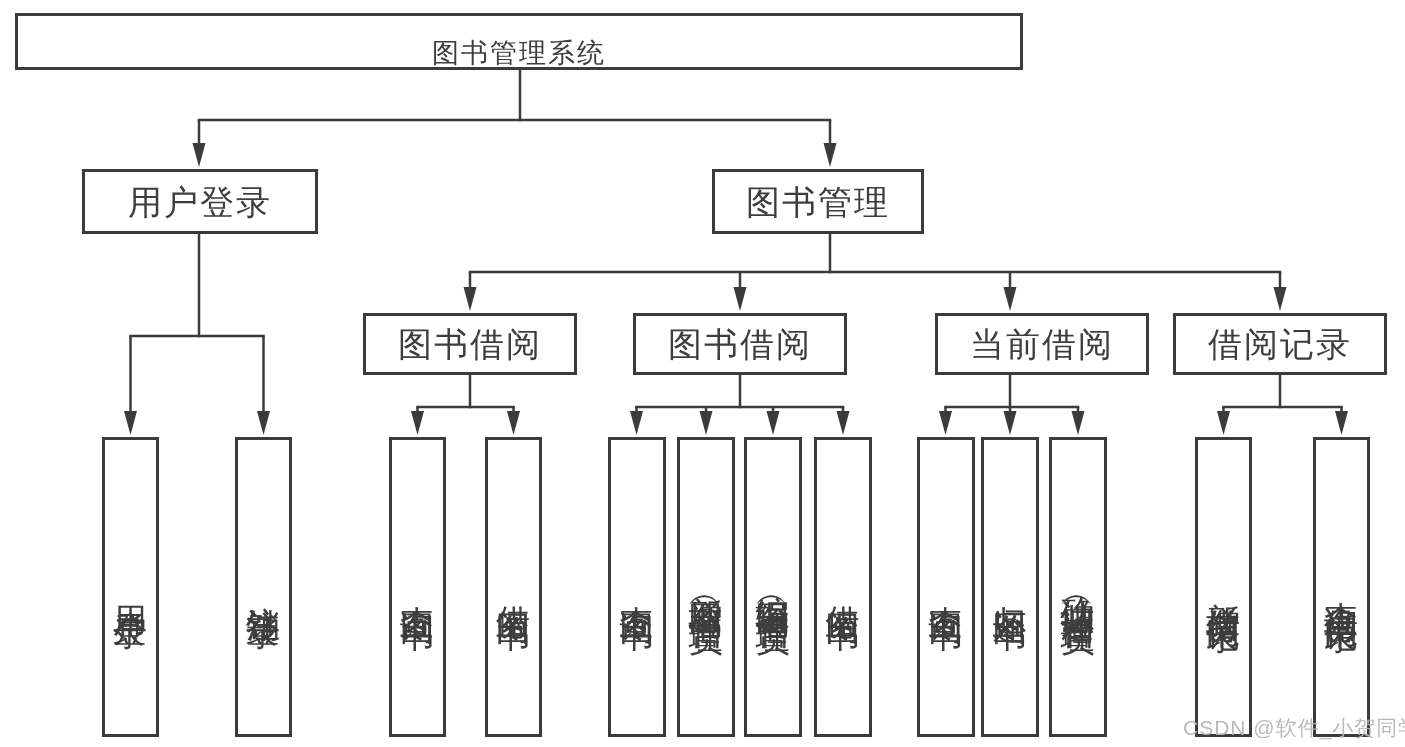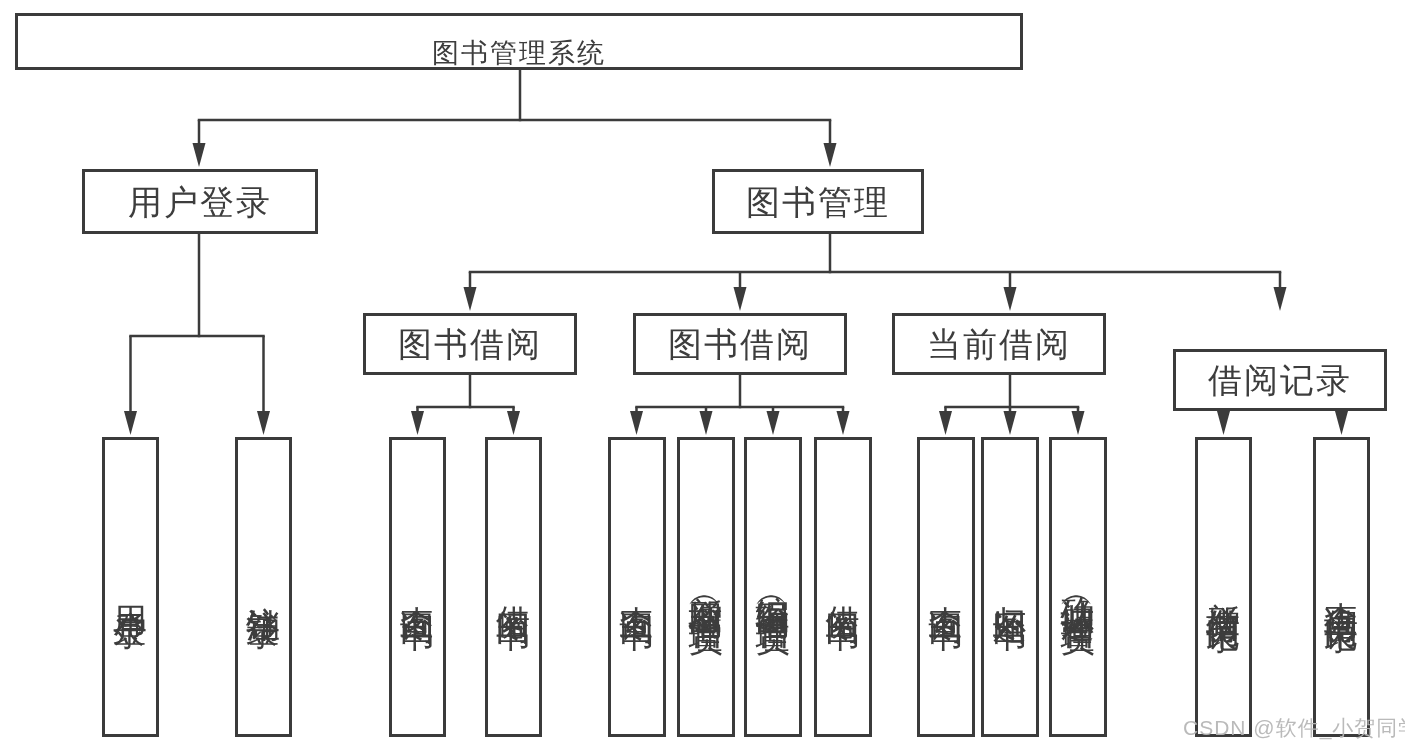--- a/index.html
+++ b/index.html
@@ -121,24 +121,24 @@
     </div>
     <div class="node" style="left: 712px; top: 169px; width: 212px; height: 65px;">
       <span>图书管理</span>
     </div>
     <div class="node" style="left: 363px; top: 313px; width: 214px; height: 62px;">
       <span>图书借阅</span>
     </div>
     <div class="node" style="left: 633px; top: 313px; width: 214px; height: 62px;">
       <span>图书借阅</span>
     </div>
-    <div class="node" style="left: 892px; top: 313px; width: 214px; height: 62px;">
+    <div class="node" style="left: 935px; top: 313px; width: 214px; height: 62px;">
       <span>当前借阅</span>
     </div>
-    <div class="node" style="left: 1173px; top: 313px; width: 214px; height: 62px; margin-top: 36px;">
+    <div class="node" style="left: 1173px; top: 313px; width: 214px; height: 62px;">
       <span>借阅记录</span>
     </div>
     <div class="node vertical" style="left: 102px; top: 437px; width: 57px; height: 300px;">
       <span>用户登录</span>
     </div>
     <div class="node vertical" style="left: 235px; top: 437px; width: 57px; height: 300px;">
       <span>注销登录</span>
     </div>
     <div class="node vertical" style="left: 389px; top: 437px; width: 57px; height: 300px;">
       <span>查询图书</span>

